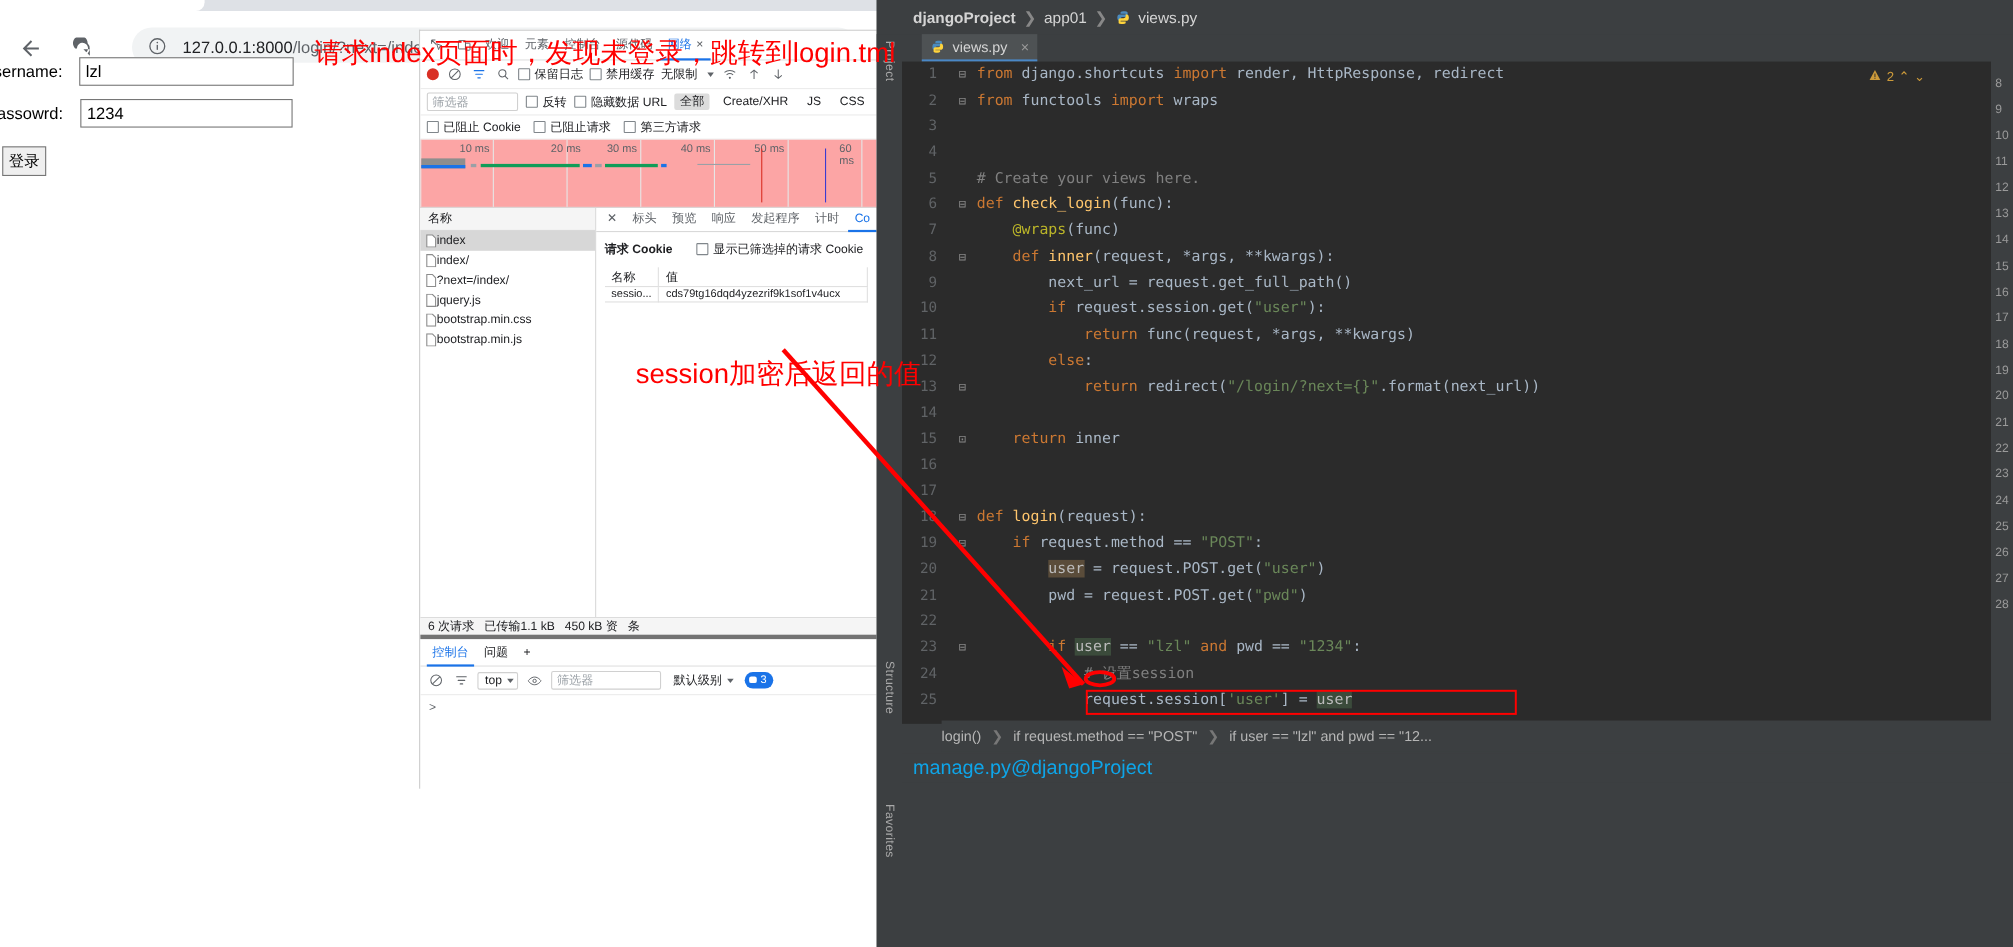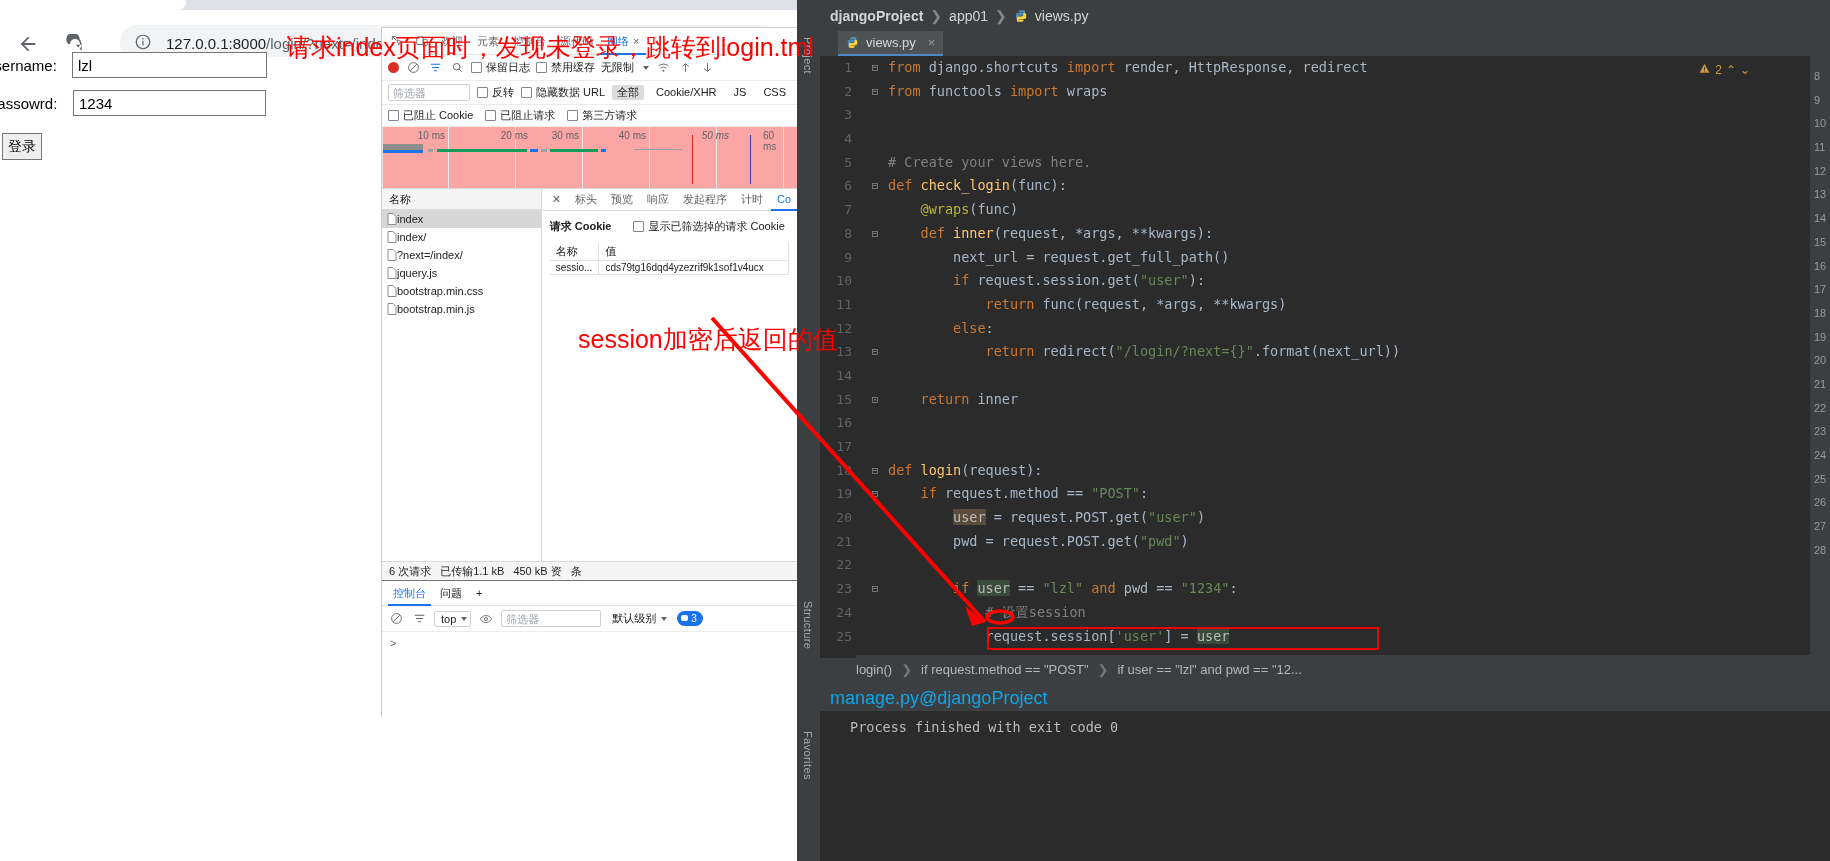--- a/index.html
+++ b/index.html
@@ -93,21 +93,21 @@
   .detail-tabs { height:22px; display:flex; align-items:center; gap:2px; border-bottom:1px solid #d9d9d9; padding-left:4px; }
   .detail-tabs .dt { padding:0 6px; line-height:21px; height:22px; color:#5f6368; cursor:pointer; white-space:nowrap; }
   .detail-tabs .dt.sel { color:#1a73e8; border-bottom:2px solid #1a73e8; }
   .detail-body { flex:1; padding:8px 0 0 8px; overflow:hidden; }
   .ckhdr { display:flex; align-items:center; gap:22px; margin-bottom:9px; }
   .ckhdr b { font-size:11px; }
   .cktable { border-collapse:collapse; font-size:11px; }
   .cktable th { font-weight:400; text-align:left; border:1px solid #e0e0e0; border-top:none; border-left:none; padding:1px 6px; background:#fff; }
   .cktable td { border:1px solid #e0e0e0; border-top:none; border-left:none; padding:1px 6px; font-size:10px; }
 
-  .dt-status { height:19px; display:flex; align-items:center; gap:9px; padding:0 7px; border-bottom:1px solid #737373; font-size:11px; background:#f5f5f5; }
+  .dt-status { height:19px; display:flex; align-items:center; gap:9px; padding:0 7px; border-bottom:4px solid #737373; font-size:11px; background:#f5f5f5; }
 
   .console-tabs { height:25px; display:flex; align-items:center; gap:4px; padding-left:6px; border-bottom:1px solid #e0e0e0; }
   .console-tabs .ct { padding:0 5px; line-height:24px; height:25px; cursor:pointer; color:#202124; }
   .console-tabs .ct.sel { color:#1a73e8; border-bottom:2px solid #1a73e8; }
   .console-toolbar { height:26px; display:flex; align-items:center; gap:7px; padding:0 6px; border-bottom:1px solid #ececec; }
   .ctxsel { border:1px solid #d0d0d0; border-radius:2px; padding:1px 14px 1px 6px; position:relative; cursor:pointer; }
   .lvlsel { padding:1px 14px 1px 4px; position:relative; cursor:pointer; }
   .caret { position:absolute; right:3px; top:50%; margin-top:-2px; border-left:3px solid transparent; border-right:3px solid transparent; border-top:4px solid #5f6368; }
   .msgpill { background:#1a73e8; color:#fff; border-radius:9px; padding:0 6px 0 14px; line-height:15px; font-size:10px; position:relative; }
   .msgpill::before { content:""; position:absolute; left:4px; top:4px; width:7px; height:6px; border-radius:2px; background:#fff; }
@@ -332,21 +332,21 @@
     <div class="filterinput">筛选器</div>
     <span class="ck">
         <span class="box"></span>
         <span>反转</span>
       </span>
     <span class="ck">
         <span class="box"></span>
         <span>隐藏数据 URL</span>
       </span>
     <span class="chip on">全部</span>
-    <span class="chip">Cookie/XHR</span>
+    <span class="chip">Create/XHR</span>
     <span class="chip">JS</span>
     <span class="chip">CSS</span>
   </div>
 
   <div class="dt-filterbar2">
     <span class="ck">
         <span class="box"></span>
         <span>已阻止 Cookie</span>
       </span>
     <span class="ck">
@@ -364,21 +364,21 @@
       <div class="ov-tick" style="left:0;"></div>
       <div class="ov-tick" style="left:66px;"></div>
         <div class="ov-lbl" style="left:63px;">10 ms</div>
       <div class="ov-tick" style="left:133px;"></div>
         <div class="ov-lbl" style="left:146px;">20 ms</div>
       <div class="ov-tick" style="left:200px;"></div>
         <div class="ov-lbl" style="left:197px;">30 ms</div>
       <div class="ov-tick" style="left:267px;"></div>
         <div class="ov-lbl" style="left:264px;">40 ms</div>
       <div class="ov-tick" style="left:334px;"></div>
-        <div class="ov-lbl" style="left:347px;font-style:italic;">50 ms</div>
+        <div class="ov-lbl" style="left:331px;">50 ms</div>
       <div class="ov-tick" style="left:401px;"></div>
         <div class="ov-lbl" style="left:398px;">60 ms</div>
     </div>
     <div class="ov-bar" style="left:1px;top:17px;width:40px;background:#8e8e8e;border-bottom:3px solid #1a73e8;"></div>
     <div class="ov-bar" style="left:46px;top:22px;width:5px;height:3px;background:#9aa0a6;"></div>
     <div class="ov-bar" style="left:55px;top:22px;width:90px;height:3px;background:#0f9d58;"></div>
     <div class="ov-bar" style="left:148px;top:22px;width:8px;height:3px;background:#1a73e8;"></div>
     <div class="ov-bar" style="left:159px;top:22px;width:6px;height:3px;background:#9aa0a6;"></div>
     <div class="ov-bar" style="left:168px;top:22px;width:48px;height:3px;background:#0f9d58;"></div>
     <div class="ov-bar" style="left:219px;top:22px;width:5px;height:3px;background:#1a73e8;"></div>
@@ -612,23 +612,20 @@
     <span class="chev" style="color:#777;">❯</span>
     <span>if request.method == "POST"</span>
     <span class="chev" style="color:#777;">❯</span>
     <span>if user == "lzl" and pwd == "12...</span>
   </div>
 
   <div class="ide-run-hdr">
     <span>manage.py@djangoProject</span>
   </div>
 
-  <div class="ide-console">
-    <span>Process finished with exit code 0</span>
-  </div>
 </div>
 
 <div class="anno" id="anno1">请求index页面时，发现未登录，跳转到login.tml</div>
 <div class="anno" id="anno2">session加密后返回的值</div>
 <svg id="arrow-svg">
   <line x1="712" y1="318" x2="985" y2="622" stroke="#ff0000" stroke-width="4"></line>
   <polygon points="985,622 965,606 972,626" fill="#ff0000"></polygon>
   <ellipse cx="1000" cy="617" rx="13" ry="6" fill="none" stroke="#ff0000" stroke-width="3.5"></ellipse>
   <rect x="988" y="628" width="390" height="21" fill="none" stroke="#ff0000" stroke-width="1.8"></rect>
 </svg>

